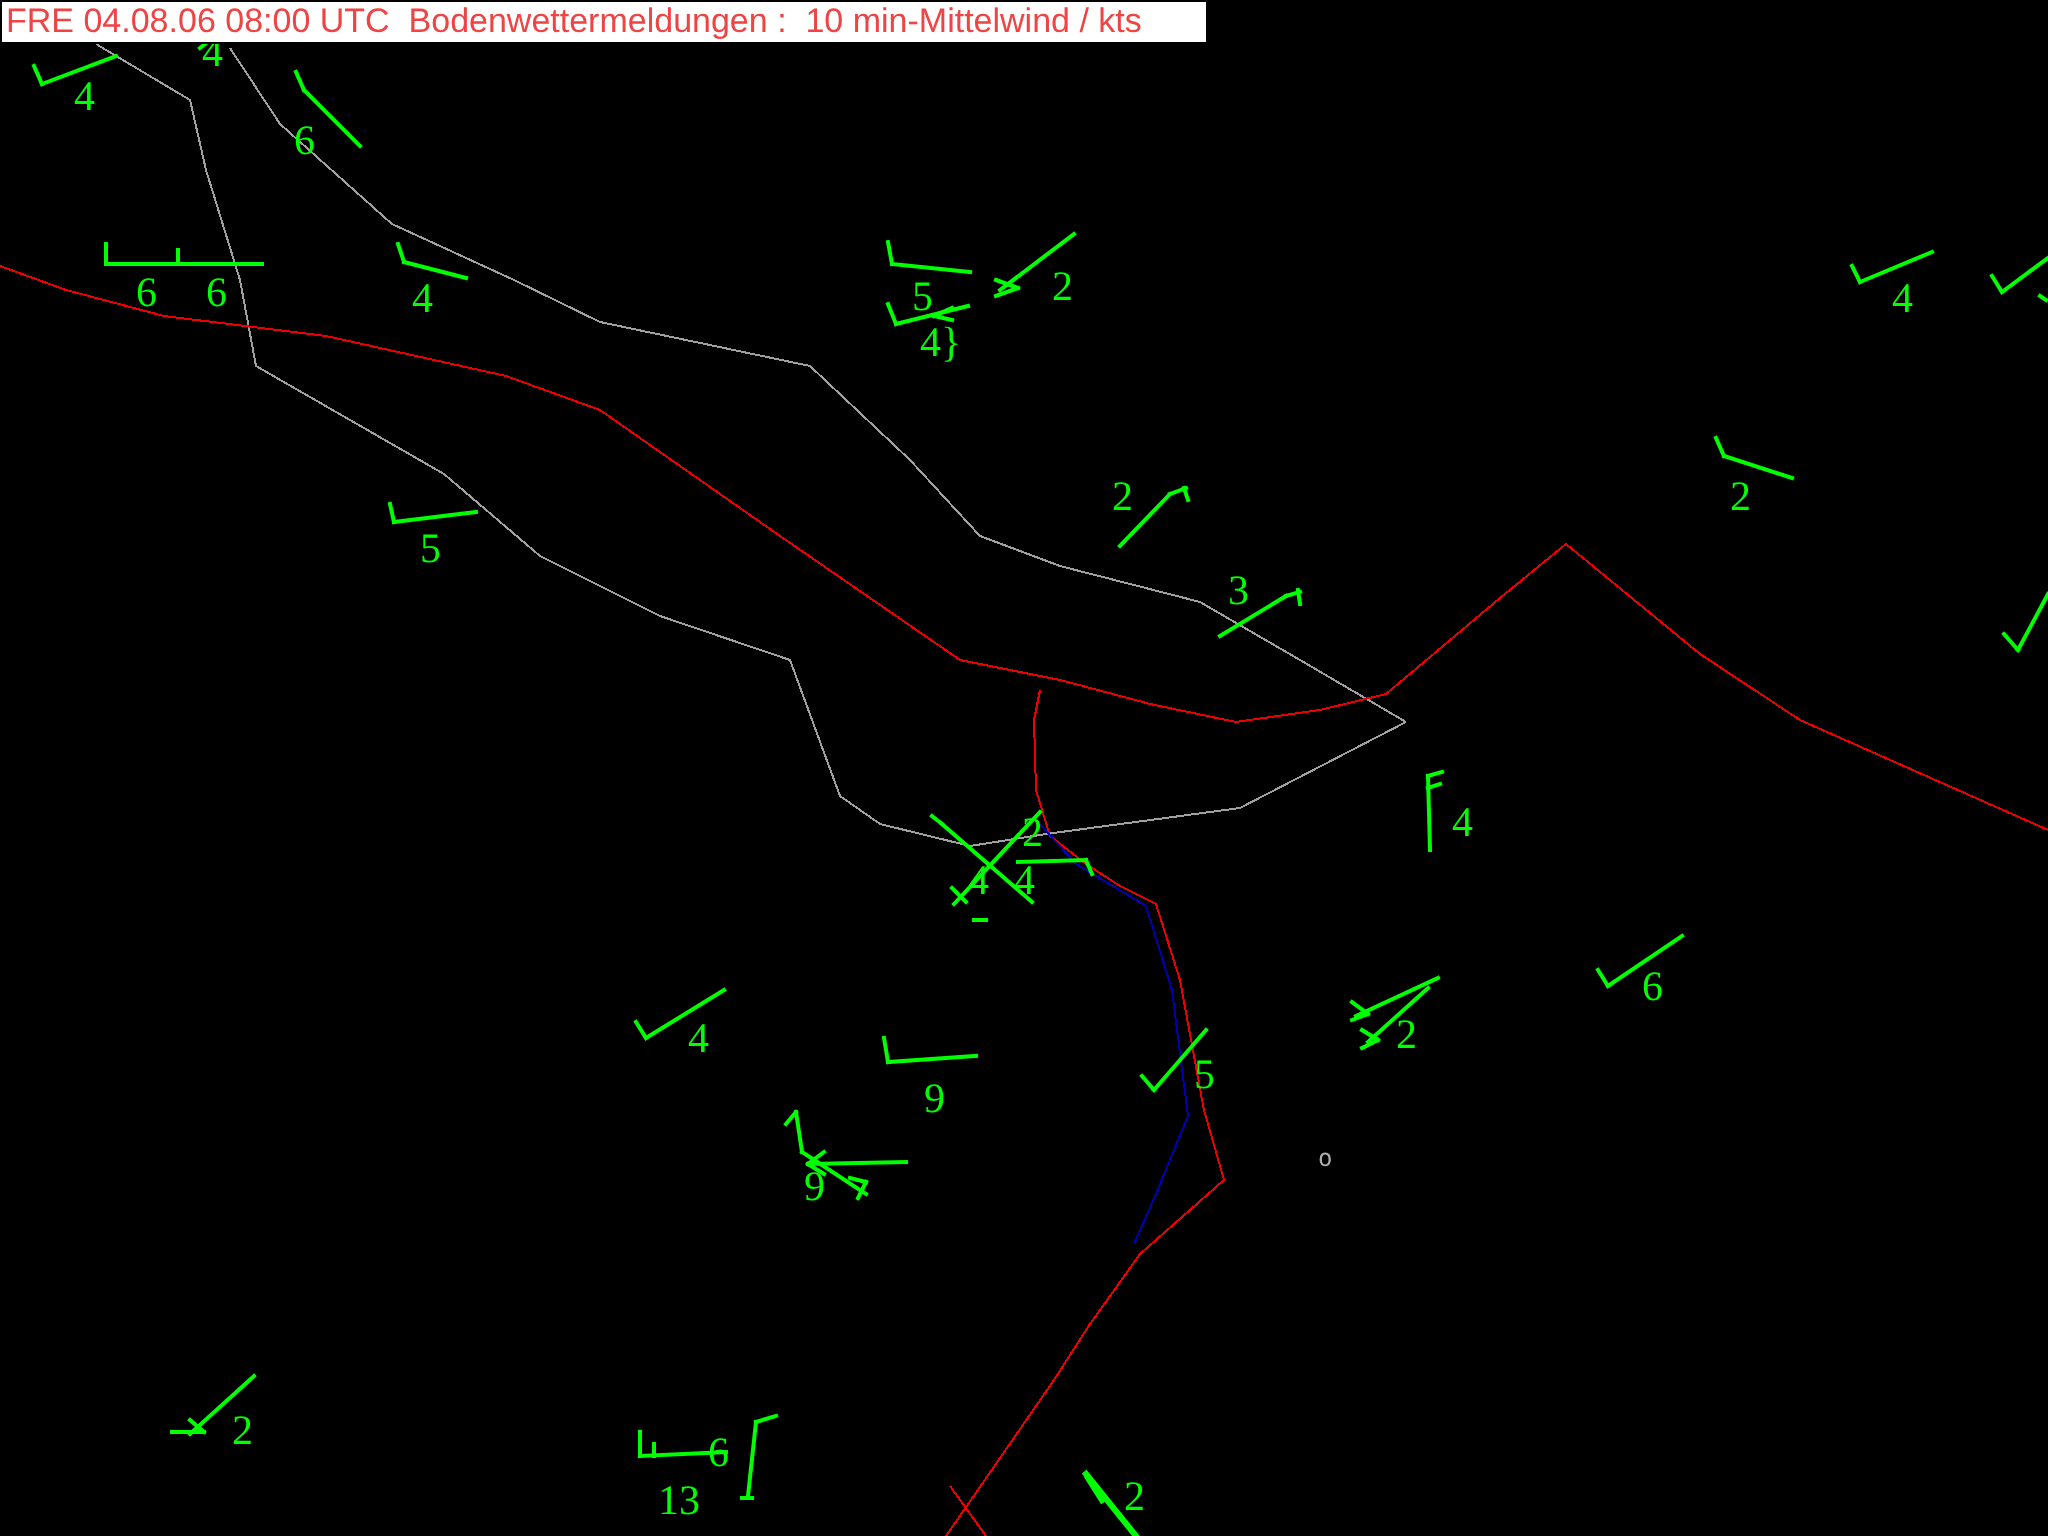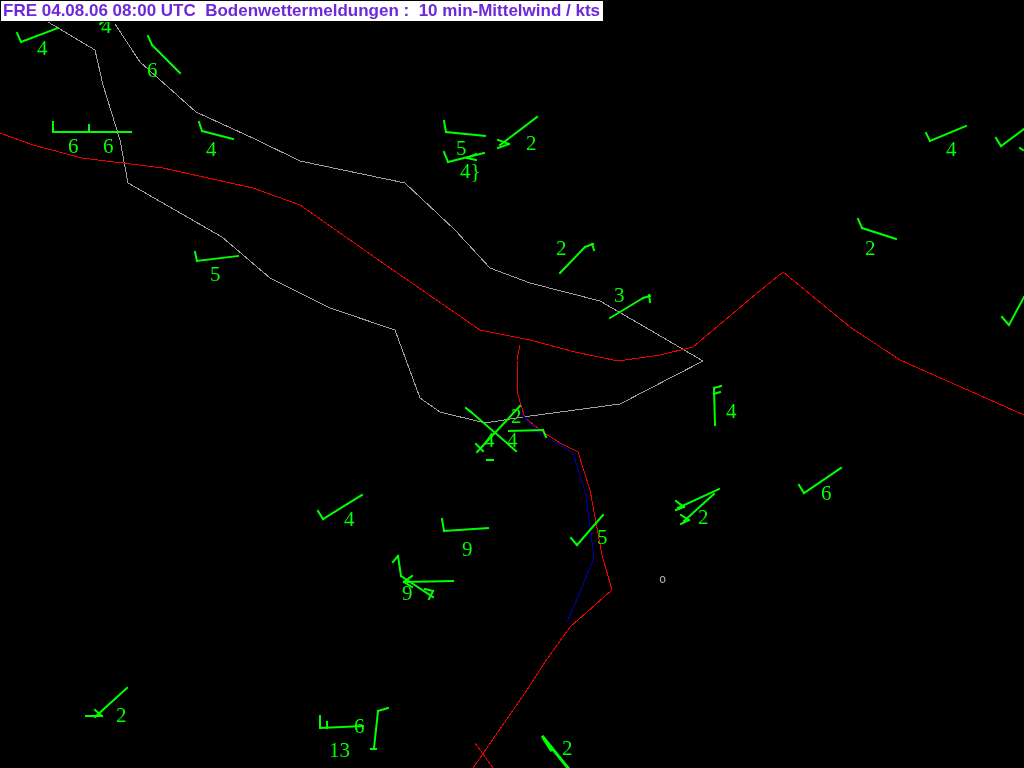--- a/index.html
+++ b/index.html
@@ -1,21 +1,21 @@
 <!DOCTYPE html>
 <html><head>
 <meta charset="utf-8">
 <style>
   html,body{margin:0;padding:0;background:#000;}
   .screen{position:relative;width:1024px;height:768px;background:#000;overflow:hidden;
           font-family:"Liberation Sans",sans-serif;}
   .titlebar{position:absolute;left:0;top:0;width:604px;height:22px;background:#ffffff;
             border:1px solid #000;box-sizing:border-box;display:flex;align-items:center;}
-  .titlebar span{font-family:"Liberation Sans",sans-serif;font-size:17px;color:#6d28d9;
-                 white-space:pre;padding-left:2px;letter-spacing:0px;font-weight:bold;}
+  .titlebar span{font-family:"Liberation Sans",sans-serif;font-size:17px;color:#ef4444;
+                 white-space:pre;padding-left:2px;letter-spacing:0px;}
   svg{position:absolute;left:0;top:0;}
   .stlabel{font-family:"Liberation Serif",serif;}
   .marker{font-family:"DejaVu Sans Mono",monospace;}
 </style>
 </head>
 <body>
 
 <div class="screen">
   <svg id="map-svg" width="1024" height="768" viewBox="0 0 1024 768">
       <polyline points="48,22 95,50 103,85 120,140 128,183 222,237 270,278 330,308 395,330 420,398 440,412 485,423 523,417 620,404 703,361" fill="none" stroke="#a0a0a0" stroke-width="1" shape-rendering="crispEdges"></polyline>

